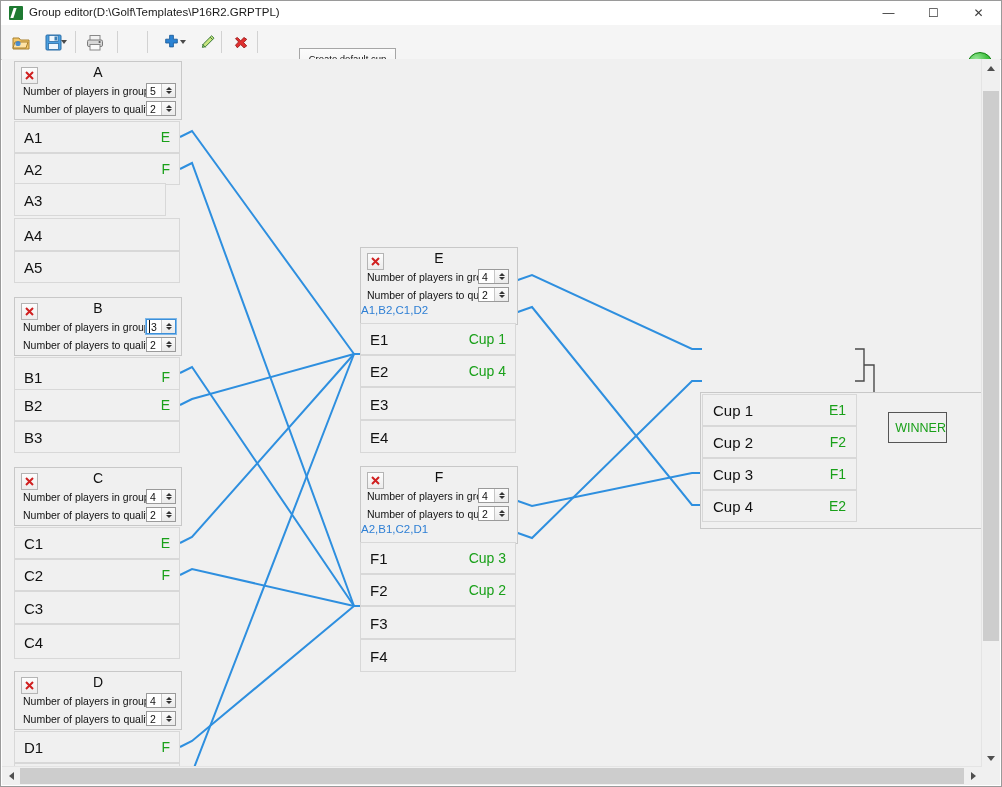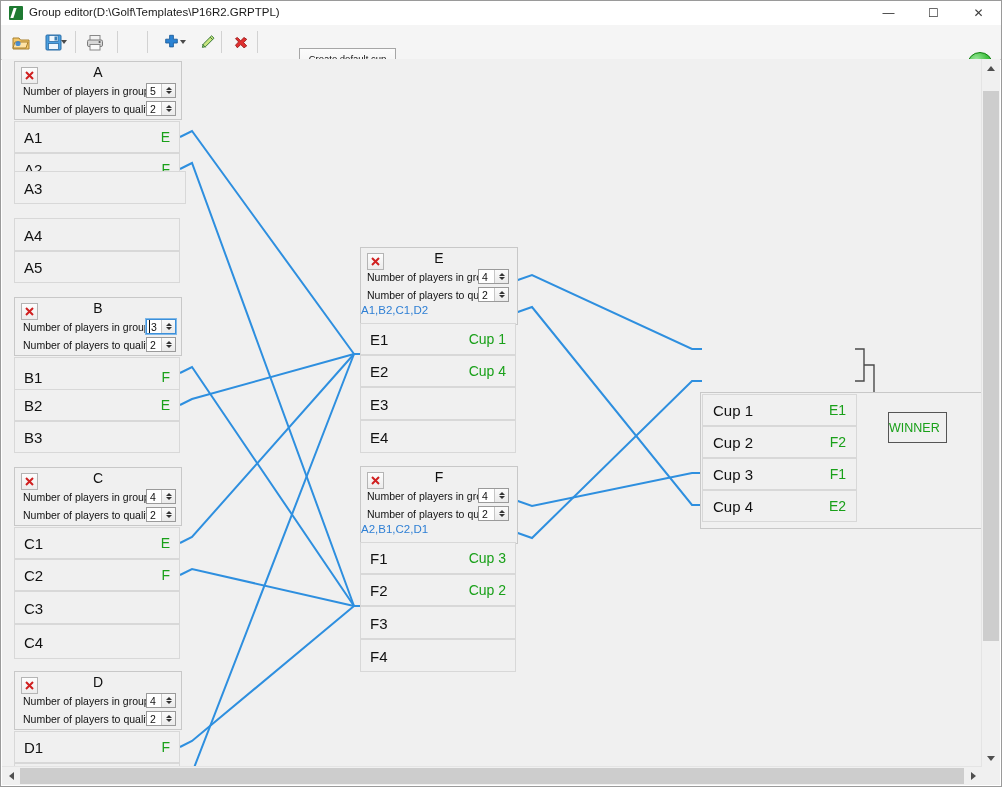--- a/index.html
+++ b/index.html
@@ -91,21 +91,21 @@
 
   
   .cupbox{position:absolute;background:#f0f0f0;border:1px solid #c8c8c8;}
   .cuprow{position:absolute;background:#f0f0f0;border:1px solid #d8d8d8;
           box-sizing:border-box;cursor:default;}
   .cuprow .nm{position:absolute;left:10px;top:50%;transform:translateY(-50%);
               font-size:15px;color:#111;}
   .cuprow .dest{position:absolute;right:10px;top:50%;transform:translateY(-50%);
               font-size:14px;color:#19a019;}
   .winner{position:absolute;background:#f0f0f0;border:1px solid #555;
-          display:flex;align-items:center;justify-content:flex-start;
+          display:flex;align-items:center;justify-content:flex-end;
           font-size:12.5px;color:#19a019;cursor:default;}
 
   
   .vsb{position:absolute;right:1px;top:58px;width:18px;height:708px;background:#f0f0f0;
        border-left:1px solid #e4e4e4;}
   .vsb .thumb{position:absolute;left:1px;top:32px;width:16px;height:550px;background:#cdcdcd;}
   .vsb .arr{position:absolute;left:0;width:18px;height:18px;display:flex;
             align-items:center;justify-content:center;cursor:default;}
   .vsb .arr.t{top:0;} .vsb .arr.b{bottom:0;}
   .hsb{position:absolute;left:1px;bottom:1px;width:980px;height:18px;background:#f0f0f0;
@@ -268,21 +268,21 @@
       </div>
     </div>
     <div class="prow" style="left:12px;top:62px;width:166px;height:32px;">
       <span class="nm">A1</span>
       <span class="dest">E</span>
     </div>
     <div class="prow" style="left:12px;top:94px;width:166px;height:32px;">
       <span class="nm">A2</span>
       <span class="dest">F</span>
     </div>
-    <div class="prow" style="left:12px;top:112px;width:172px;height:33px;">
+    <div class="prow" style="left:12px;top:124px;width:152px;height:33px;">
       <span class="nm">A3</span>
       <span class="dest"></span>
     </div>
     <div class="prow" style="left:12px;top:159px;width:166px;height:33px;">
       <span class="nm">A4</span>
       <span class="dest"></span>
     </div>
     <div class="prow" style="left:12px;top:192px;width:166px;height:32px;">
       <span class="nm">A5</span>
       <span class="dest"></span>

